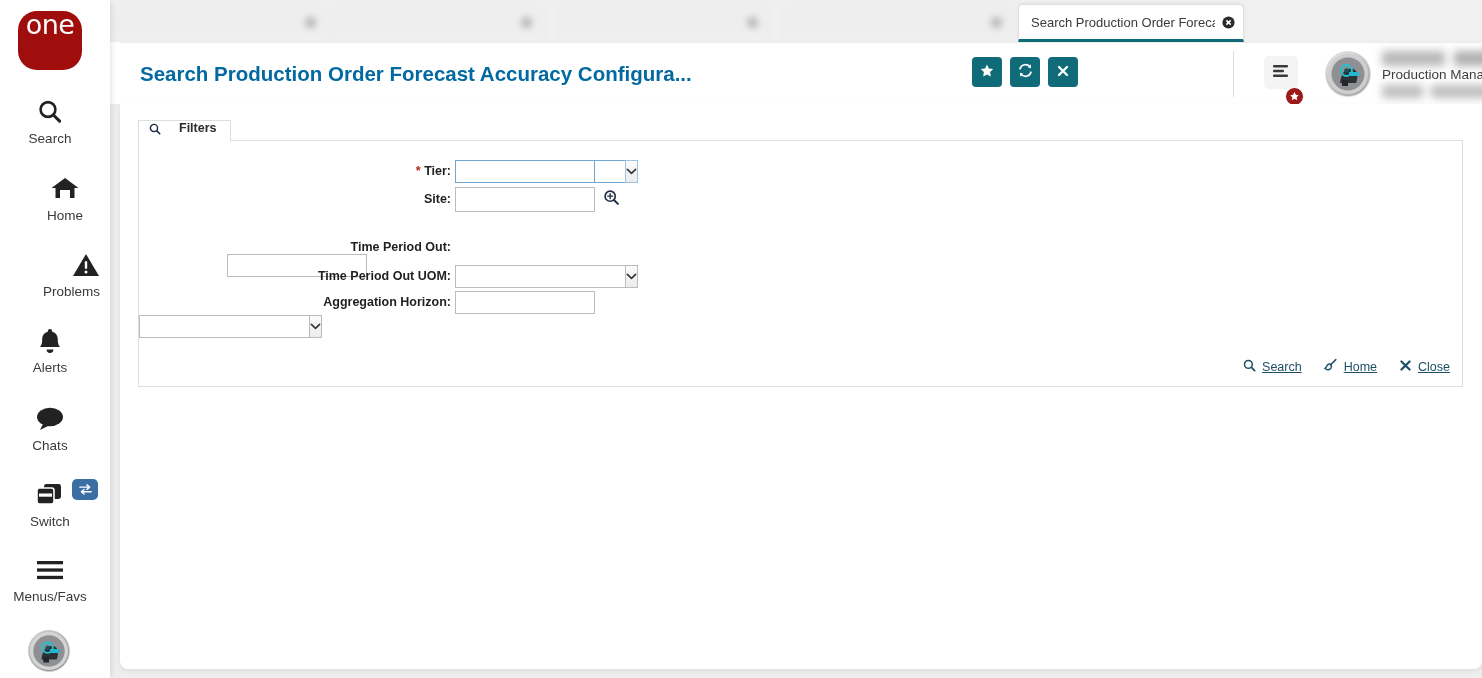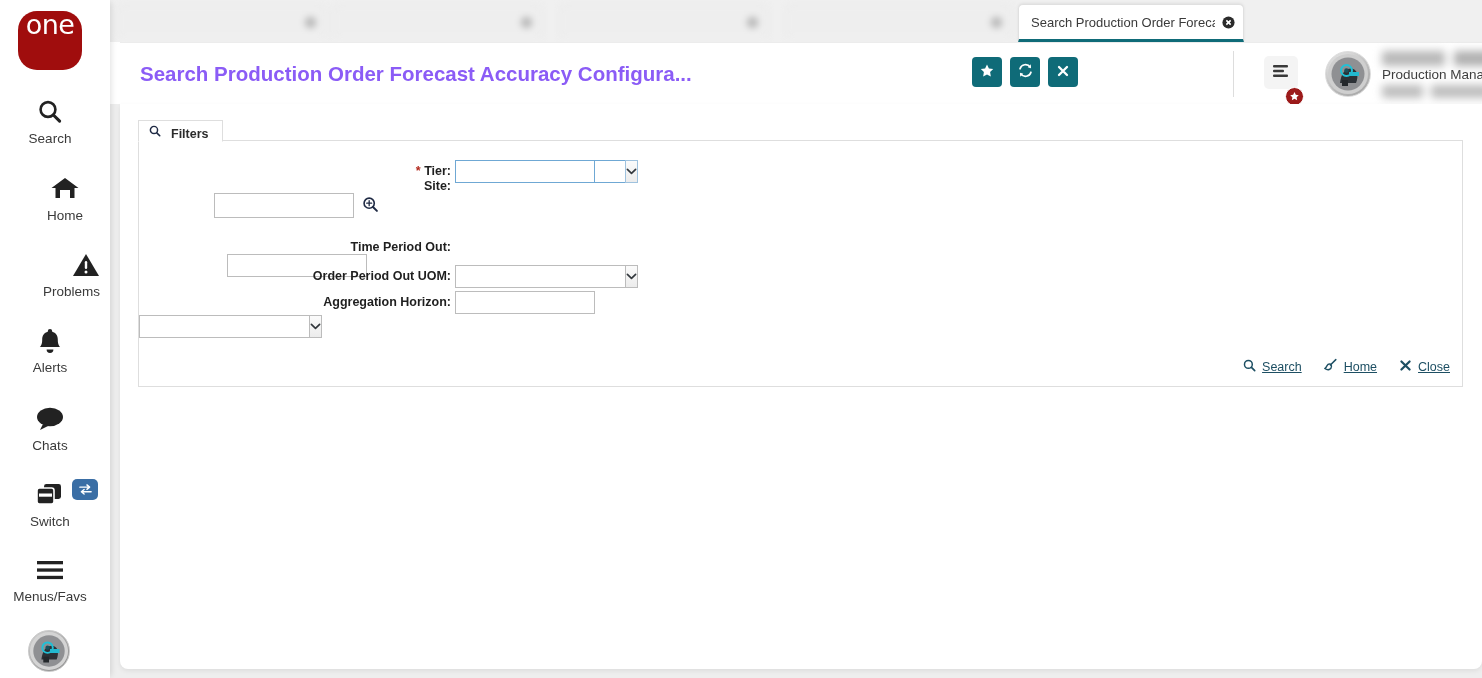--- a/index.html
+++ b/index.html
@@ -104,21 +104,21 @@
   
   #pageheader {
     position: absolute; left: 120px; top: 42px;
     width: 1362px; height: 62px;
     background: #ffffff;
     border-top: 1px solid #ececec;
     display: flex; align-items: center;
   }
   #page-title {
     margin-left: 20px;
-    font-size: 20.5px; font-weight: bold; color: #8b5cf6;
+    font-size: 20.5px; font-weight: bold; color: #0369a1;
     font-family: "Liberation Sans", sans-serif;
     white-space: nowrap;
   }
   #header-actions {
     position: absolute; left: 852px; top: 14px;
     display: flex; align-items: center; gap: 8px;
   }
   .hdr-btn {
     width: 30px; height: 30px; border-radius: 4px;
     background: #0f6b78; border: none; cursor: pointer;
@@ -181,21 +181,21 @@
     position: absolute; left: 18px; top: 36px;
     width: 1325px; height: 247px;
     border: 1px solid #dedede;
     background: #ffffff;
   }
   #filter-tab {
     position: absolute; left: -1px; top: -21px;
     height: 22px; padding: 0 13px 0 10px;
     background: #ffffff;
     border: 1px solid #dedede; border-bottom: 1px solid #ffffff;
-    display: flex; align-items: flex-end; gap: 10px;
+    display: flex; align-items: flex-start; gap: 18px;
     cursor: pointer;
   }
   #filter-tab .ft-label {
     font-size: 12.5px; font-weight: bold; color: #2b2b2b;
   }
 
   
   .frm-row {
     position: absolute; display: flex; align-items: center;
     left: 0; height: 22px;
@@ -403,21 +403,21 @@
             <input class="sel-input" type="text" value="" style="">
             <span class="sel-arrow">
               <svg width="11" height="7" viewBox="0 0 12 8">
                   <path d="M1.3 1.6L6 6.2l4.7-4.6" fill="none" stroke="#33383d" stroke-width="1.9" stroke-linecap="round" stroke-linejoin="round"></path>
                 </svg>
             </span>
           </div>
         </div>
       </div>
 
-      <div class="frm-row" style="top:38px; height:26px;flex-direction:column;">
+      <div class="frm-row" style="top:45px; height:26px;">
         <div class="frm-label">
           <span>Site:</span>
         </div>
         <div class="ctrl-wrap">
           <input class="txt" type="text" style="height: 25px; width: 140px;" value="">
           <button class="lookup-btn">
             <span>
               <svg width="17" height="17" viewBox="0 0 18 18">
                 <circle cx="7.6" cy="7.6" r="5.4" fill="none" stroke="#1f2a44" stroke-width="1.7"></circle>
                 <path d="M7.6 5v5.2M5 7.6h5.2" stroke="#1f2a44" stroke-width="1.4" stroke-linecap="round"></path>
@@ -433,21 +433,21 @@
         <div class="frm-label">
           <span>Time Period Out:</span>
         </div>
         <div class="ctrl-wrap">
           <input class="txt" type="text" style="height: 23px; width: 140px;" value="">
         </div>
       </div>
 
       <div class="frm-row" style="top:124px;">
         <div class="frm-label">
-          <span>Order Period Out UOM:</span>
+          <span>Time Period Out UOM:</span>
         </div>
         <div class="ctrl-wrap">
           <div class="sel-group">
             <input class="sel-input" type="text" value="" style="">
             <span class="sel-arrow">
               <svg width="11" height="7" viewBox="0 0 12 8">
                   <path d="M1.3 1.6L6 6.2l4.7-4.6" fill="none" stroke="#33383d" stroke-width="1.9" stroke-linecap="round" stroke-linejoin="round"></path>
                 </svg>
             </span>
           </div>

